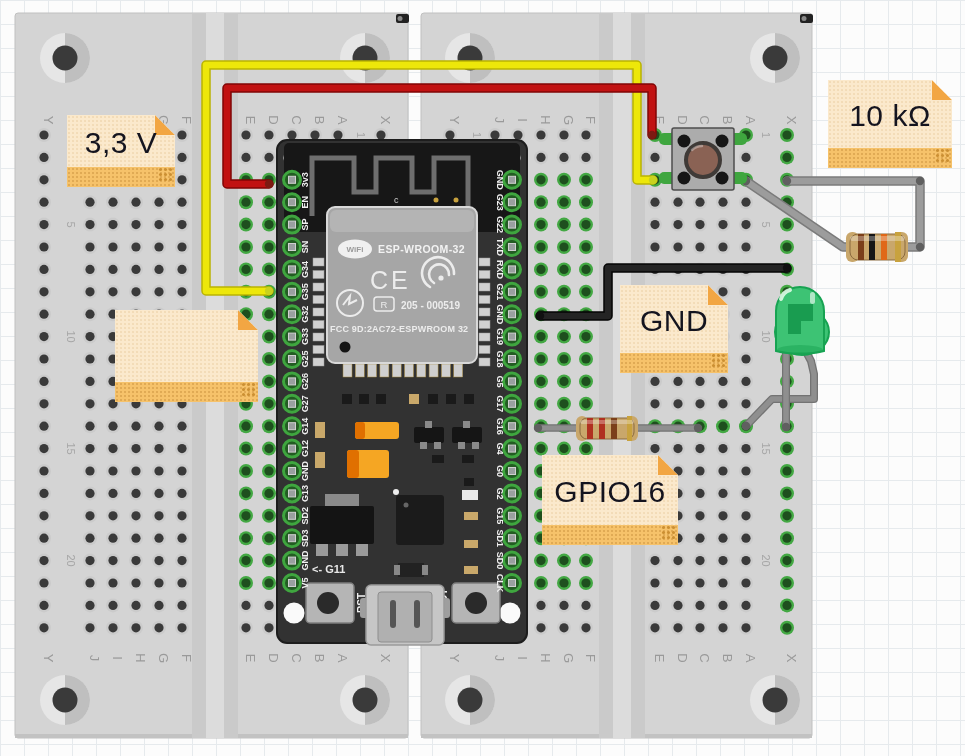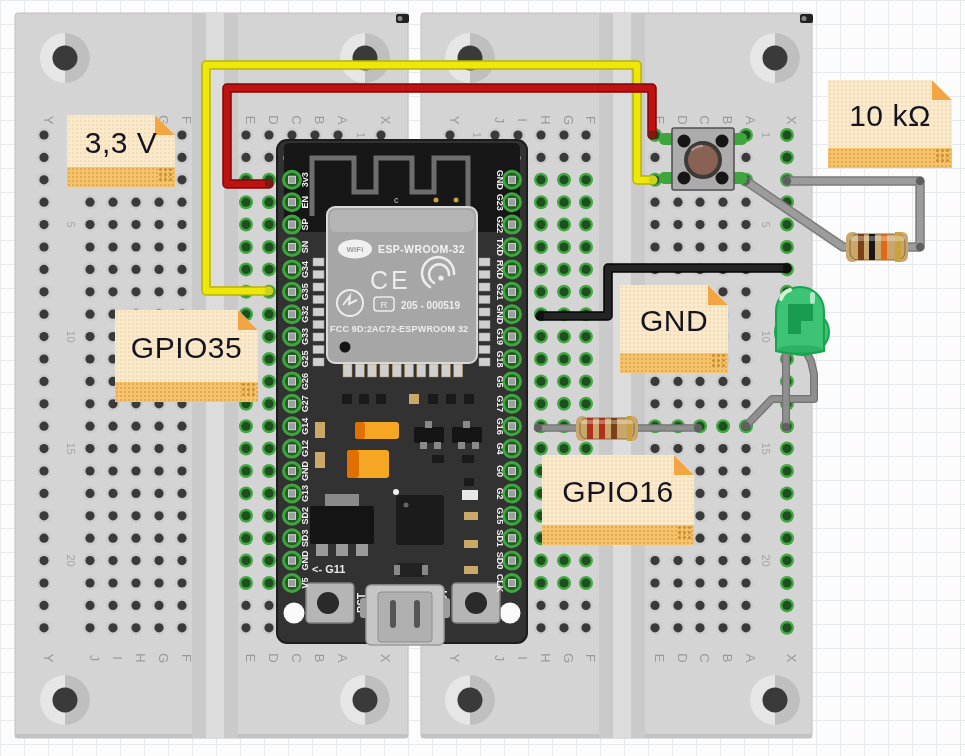--- a/index.html
+++ b/index.html
@@ -1620,31 +1620,30 @@
 
 <div id="notes-layer">
       <div class="note" style="left: 67px; top: 115px; width: 108px; height: 72px;">
         <div class="note-fold"></div>
     <span class="note-label">3,3 V</span>
     <div class="note-strip"></div>
     <div class="note-dots"></div>
       </div>
       <div class="note" style="left: 115px; top: 310px; width: 143px; height: 92px;">
         <div class="note-fold"></div>
-    <span class="note-label">GPIO35</span>
     <div class="note-strip"></div>
     <div class="note-dots"></div>
       </div>
       <div class="note" style="left: 620px; top: 285px; width: 108px; height: 88px;">
         <div class="note-fold"></div>
     <span class="note-label">GND</span>
     <div class="note-strip"></div>
     <div class="note-dots"></div>
       </div>
-      <div class="note" style="left: 542px; top: 455px; width: 152px; height: 90px;">
+      <div class="note" style="left: 542px; top: 455px; width: 136px; height: 90px;">
         <div class="note-fold"></div>
     <span class="note-label">GPIO16</span>
     <div class="note-strip"></div>
     <div class="note-dots"></div>
       </div>
       <div class="note" style="left: 828px; top: 80px; width: 124px; height: 88px;">
         <div class="note-fold"></div>
     <span class="note-label">10 kΩ</span>
     <div class="note-strip"></div>
     <div class="note-dots"></div>

